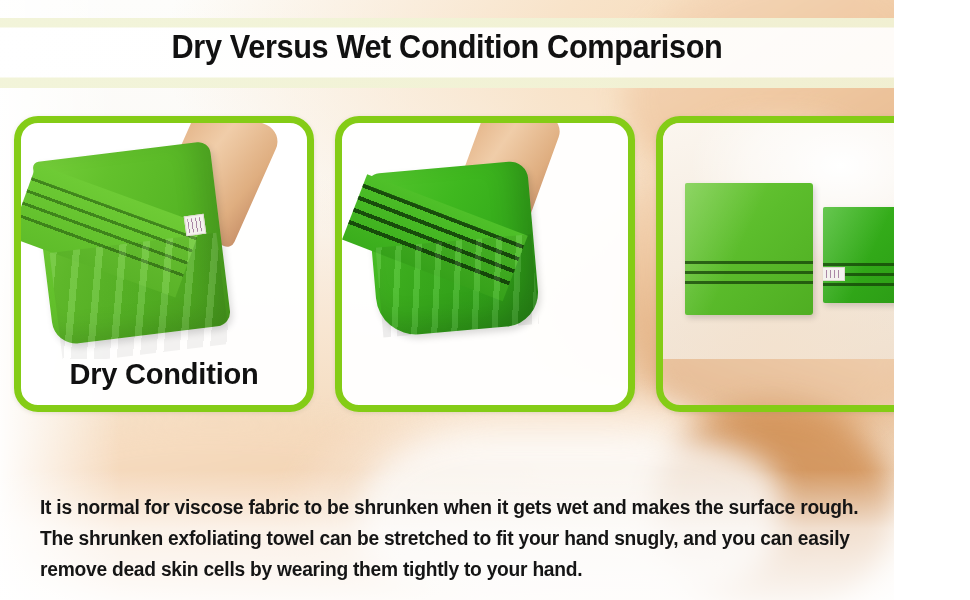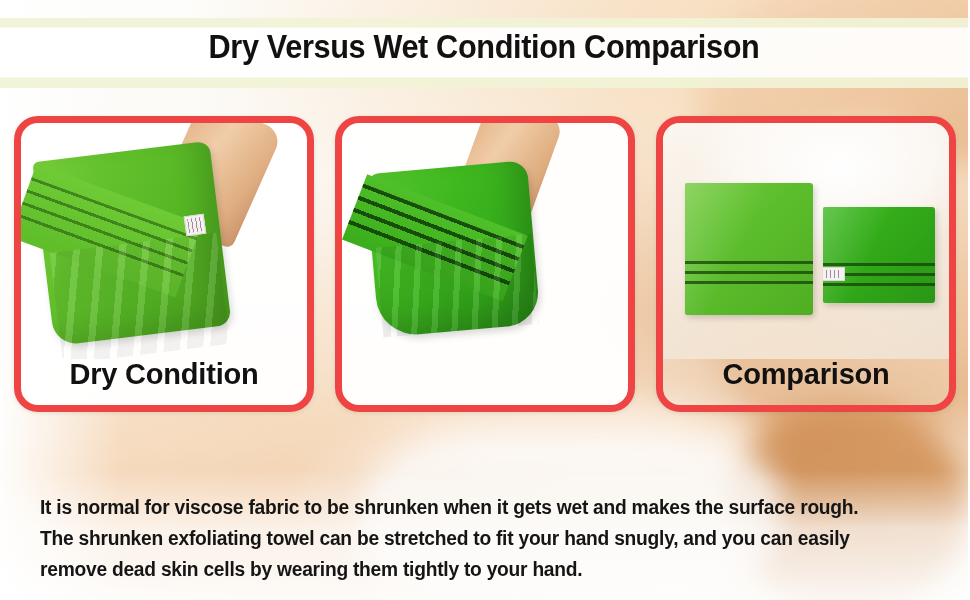--- a/index.html
+++ b/index.html
@@ -5,21 +5,21 @@
   * { margin:0; padding:0; box-sizing:border-box; }
   html, body {
     width:970px; height:600px;
     font-family:"Liberation Sans", sans-serif;
     overflow:hidden;
   }
 
   
   #infographic {
     position:relative;
-    width:968px; height:600px;
+    width:894px; height:600px;
     background:#c2410c;
     overflow:hidden;
   }
 
   
   .bg-layer { position:absolute; inset:0; overflow:hidden; }
 
   .bg-base {
     position:absolute; inset:0;
     background:
@@ -96,21 +96,21 @@
 
   
   .cards {
     position:absolute; left:14px; top:116px;
     width:942px; height:296px;
     display:flex; justify-content:space-between;
   }
   .card {
     position:relative;
     width:300px; height:296px;
-    border:7px solid #ef4444;
+    border:7px solid #84cc16;
     border-radius:24px;
     background:rgba(255,255,255,.96);
     box-shadow:0 1px 4px rgba(120,130,90,.18);
     overflow:hidden;
   }
   .card.transparent-card { background:rgba(255,255,255,.18); }
 
   .photo { position:absolute; left:0; right:0; top:0; height:236px; overflow:hidden; }
 
   .card-label {
@@ -315,21 +315,20 @@
           <div class="flat-sheen"></div>
           <div class="flat-stripes"></div>
 
         </div>
         <div class="flat flat-right">
           <div class="flat-sheen"></div>
           <div class="flat-stripes"></div>
           <div class="tag flat-b"></div>
         </div>
       </div>
-      <div class="card-label">Comparison</div>
     </div>
 
   </div>
 
   <div class="footer">
     <p>It is normal for viscose fabric to be shrunken when it gets wet and makes the surface rough.</p>
     <p>The shrunken exfoliating towel can be stretched to fit your hand snugly, and you can easily</p>
     <p>remove dead skin cells by wearing them tightly to your hand.</p>
   </div>
 

